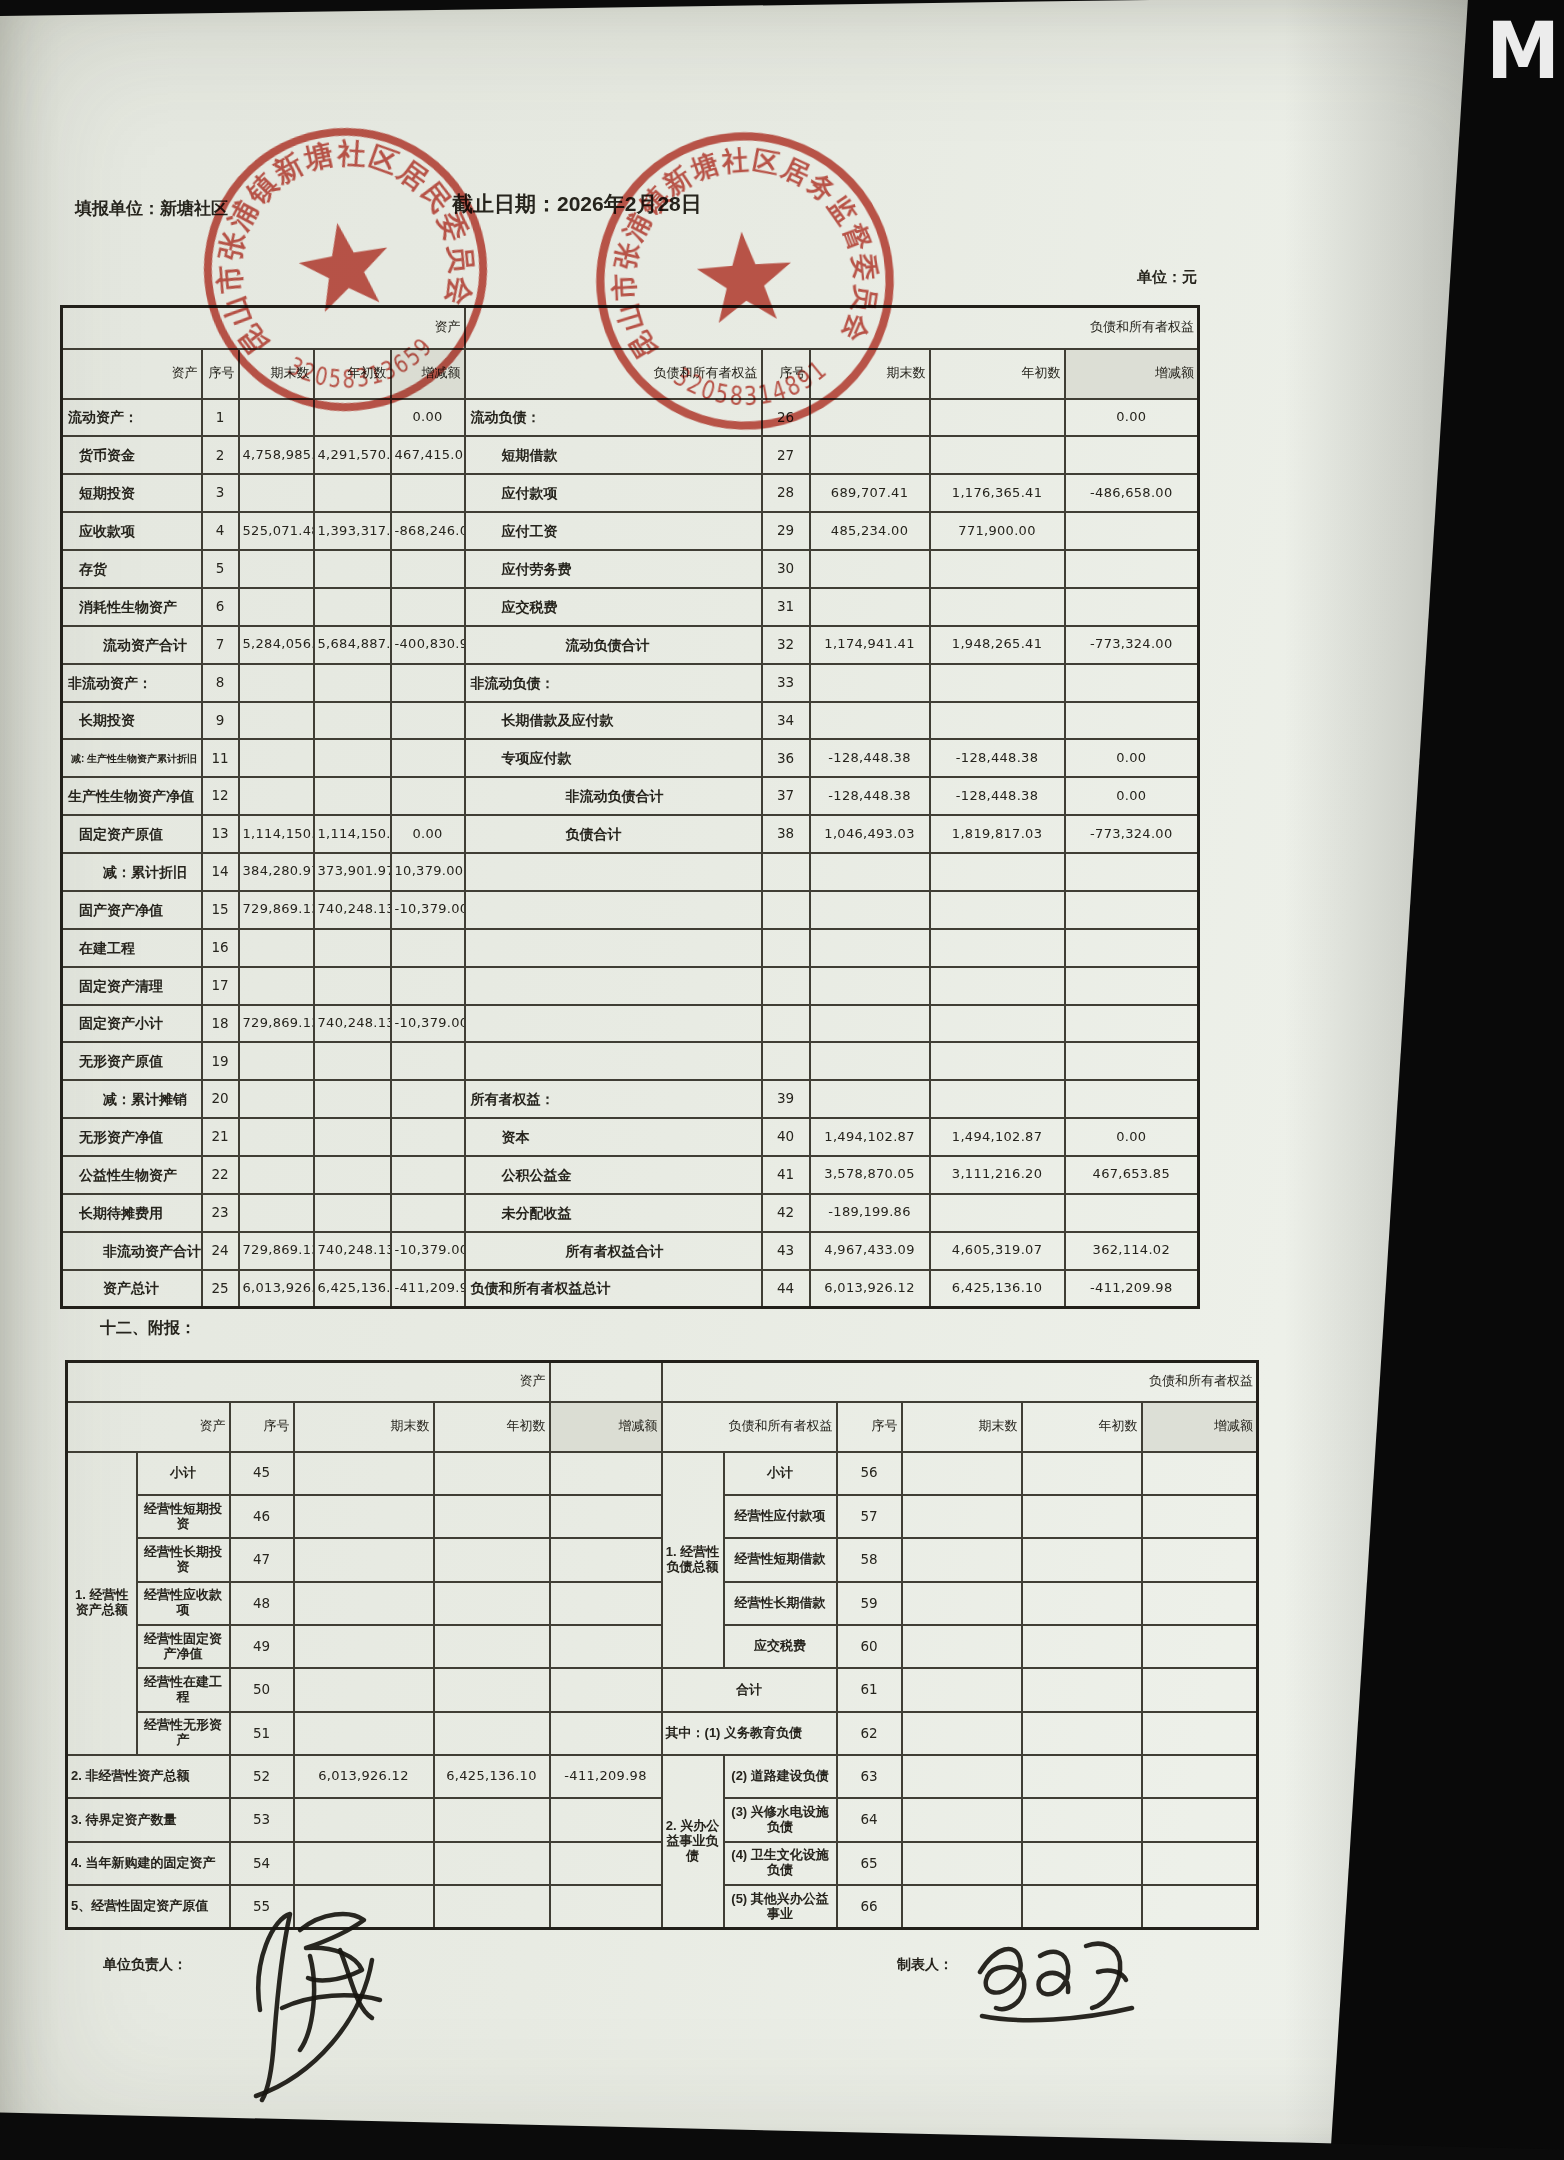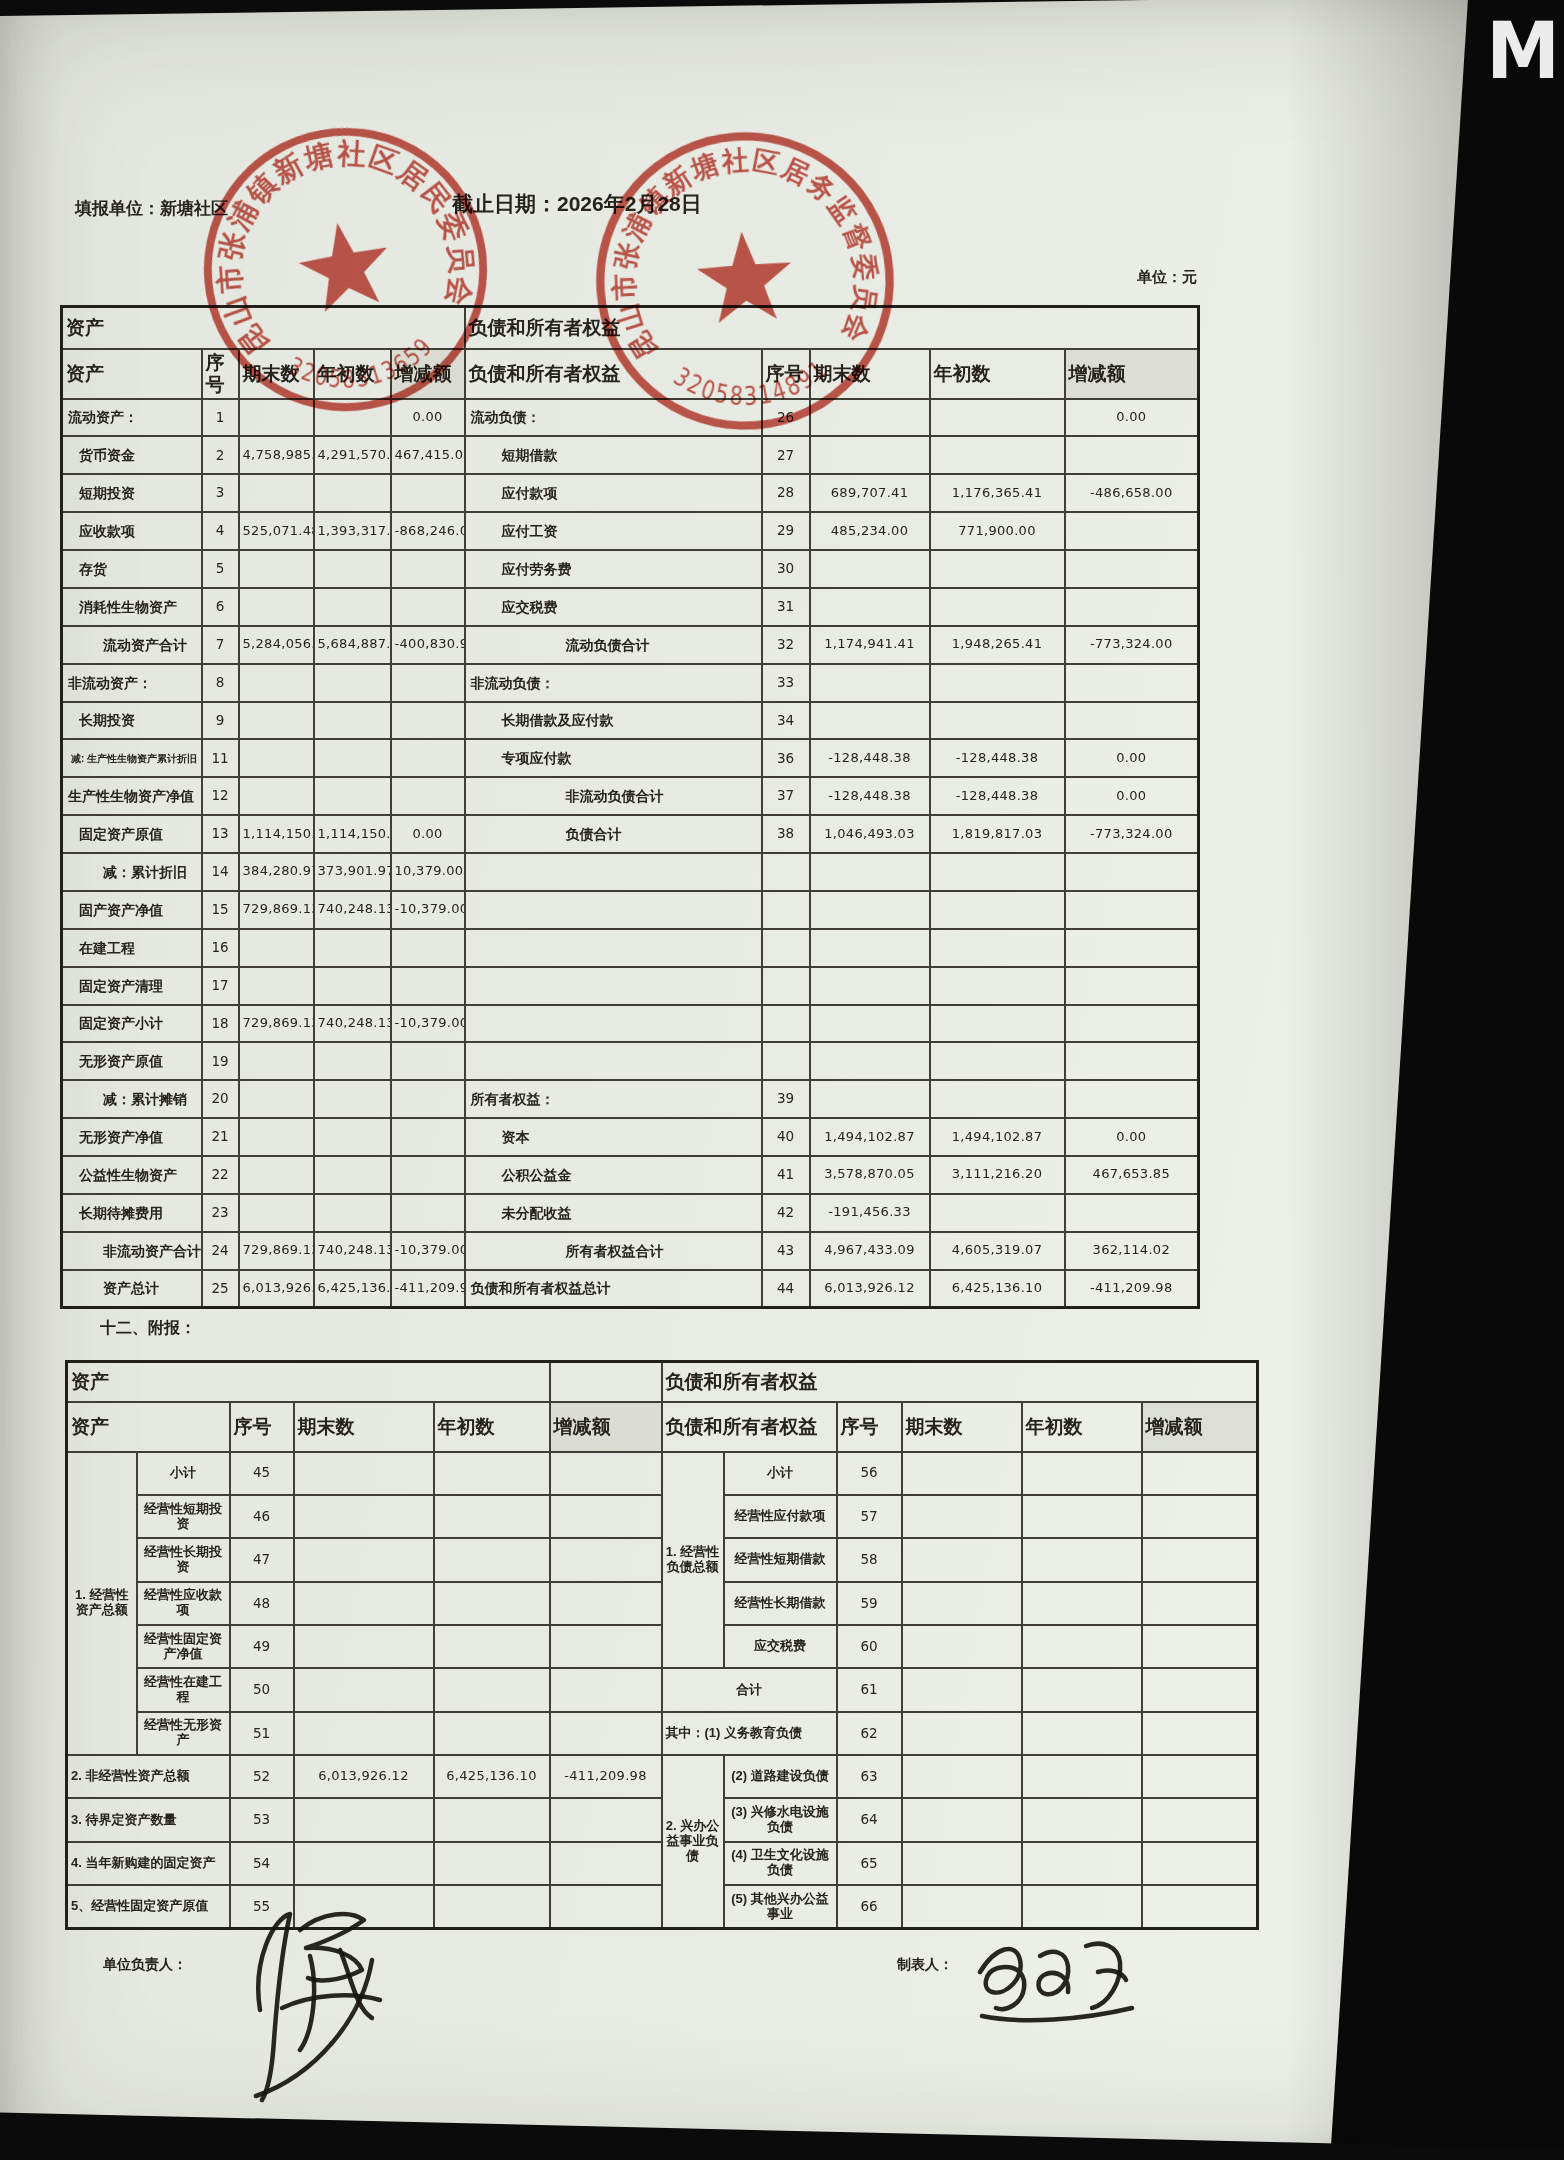--- a/index.html
+++ b/index.html
@@ -31,21 +31,21 @@
   .sign-label{position:absolute;font-size:14px;font-weight:bold;z-index:2;}
   #lbl-manager{left:103px;top:1956px;} #lbl-preparer{left:897px;top:1956px;}
 
   table.sheet{border-collapse:collapse;table-layout:fixed;position:absolute;z-index:3;
          background:transparent;}
   table.sheet td,table.sheet th{border:2px solid var(--line);padding:0 3px;overflow:hidden;
          vertical-align:middle;line-height:1.15;}
   table.sheet{border:3px solid #22201a;}
   #t1{left:60px;top:305px;width:1137px;height:1004px;}
   #t2{left:65px;top:1360px;width:1191px;height:570px;}
-  th{font-size:19px;font-weight:bold;text-align:left;}
+  th{font-size:13px;font-weight:normal;text-align:right;}
   #t1 thead tr.band{height:42px;} #t1 thead tr.cols{height:50px;} #t1 tbody tr{height:32px;}
   #t2 thead tr.band{height:40px;} #t2 thead tr.cols{height:50px;} #t2 tbody tr{height:43px;}
   td.lab{font-size:14px;font-weight:bold;text-align:left;white-space:nowrap;}
   #t2 td.lab{font-size:13px;white-space:normal;}
   td.seq{font-size:13.5px;text-align:center;font-family:"DejaVu Sans",sans-serif;}
   td.num{font-size:13px;text-align:center;letter-spacing:.3px;font-family:"DejaVu Sans",sans-serif;}
   td.L.sec,td.R.sec{padding-left:5px;}
   td.L.i1{padding-left:16px;} td.L.i2{padding-left:40px;}
   td.R.i1{padding-left:36px;} td.R.i2{padding-left:100px;}
   td.L.sm{font-size:10px;padding-left:8px;}
@@ -364,21 +364,21 @@
           <td class="num">467,653.85</td>
         </tr>
         <tr>
           <td class="lab L i1">长期待摊费用</td>
           <td class="seq">23</td>
           <td class="num"></td>
           <td class="num"></td>
           <td class="num"></td>
           <td class="lab R i1">未分配收益</td>
           <td class="seq">42</td>
-          <td class="num">-191,456.33</td>
+          <td class="num">-189,199.86</td>
           <td class="num"></td>
           <td class="num"></td>
         </tr>
         <tr>
           <td class="lab L i2">非流动资产合计</td>
           <td class="seq">24</td>
           <td class="num">729,869.13</td>
           <td class="num">740,248.13</td>
           <td class="num">-10,379.00</td>
           <td class="lab R i2">所有者权益合计</td>

